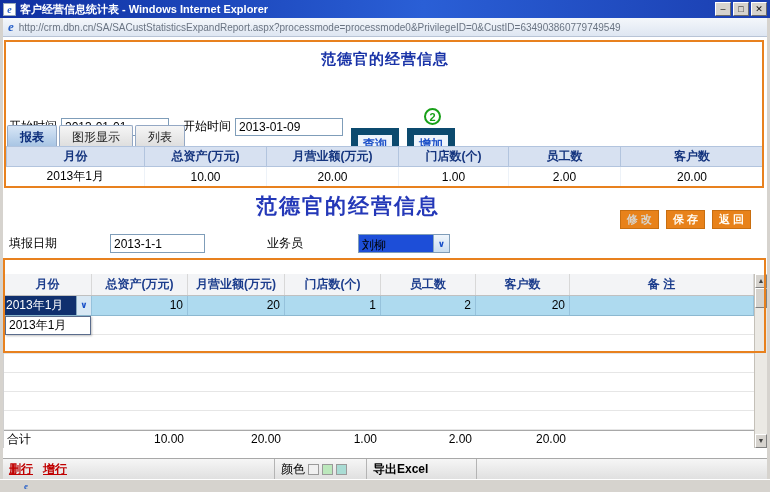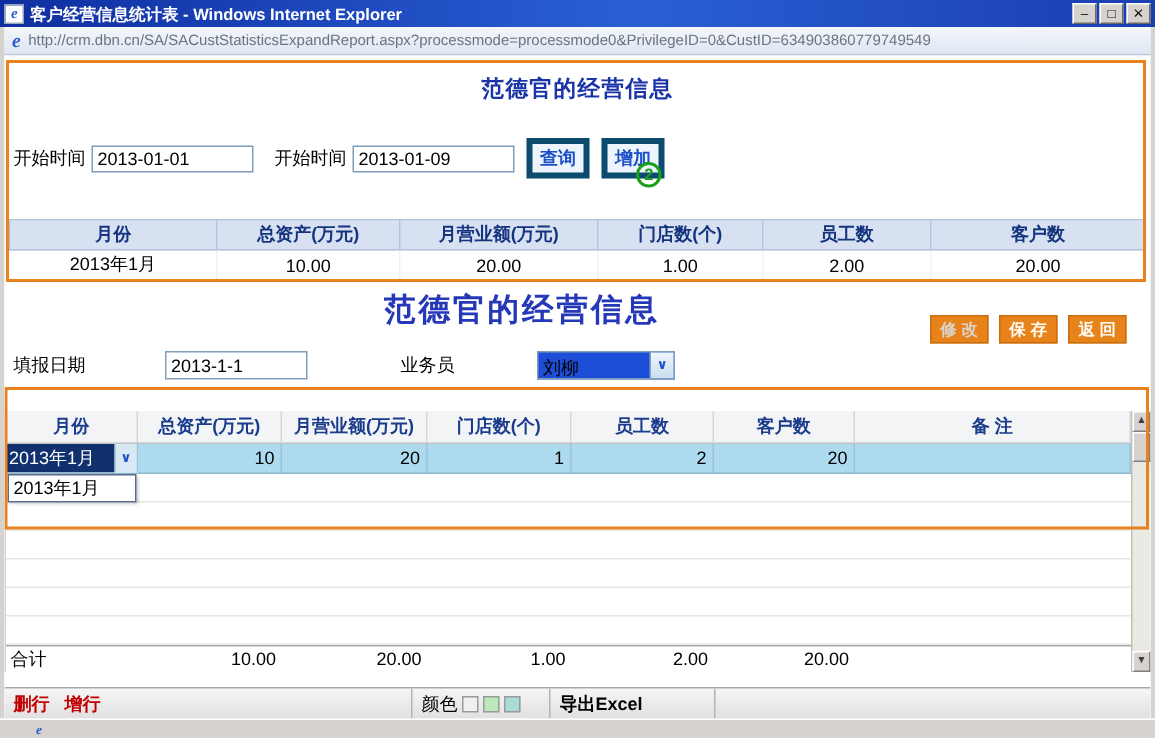--- a/index.html
+++ b/index.html
@@ -29,21 +29,21 @@
   .content { position:relative; flex:1; background:#FFF; overflow:hidden; }
 
   .sec-title1 { position:absolute; top:13px; left:0; right:0; text-align:center;
                 color:#1A34A8; font-size:15px; font-weight:bold; letter-spacing:1px; }
   .form1 { position:absolute; top:55px; left:6px; display:flex; align-items:center; }
   .form1 label { margin-right:4px; }
   .txt { width:108px; height:18px; border:1px solid #7F9DB9; font-size:12px; padding:1px 3px;
          font-family:"Liberation Sans","DejaVu Sans",sans-serif; }
   .gap { margin-left:14px; }
   .linkbtn { margin-left:8px; padding:1px 5px; color:#1C50C8; font-weight:bold; background:#EEF4FB;
-             border:4px solid #0c4a6e; cursor:pointer; text-decoration:none; }
+             border:7px solid #0c4a6e; cursor:pointer; text-decoration:none;margin-top:36px; }
 
   .tabs { position:absolute; top:88px; left:4px; display:flex; align-items:flex-end; }
   .tab { padding:3px 12px 2px; margin-right:2px; border:1px solid #94A8C4; border-bottom:none;
          border-radius:2px 2px 0 0; background:linear-gradient(180deg,#F6F6F6,#DCDCDC); color:#222; cursor:pointer; }
   .tab.active { background:linear-gradient(180deg,#D8E6F6,#A4C2E2); color:#0A2C7A; font-weight:bold; }
 
   .rtable { position:absolute; top:109px; left:3px; right:3px; width:758px; border-collapse:collapse; table-layout:fixed; }
   .rtable th { height:20px; background:#D7E1F1; color:#14347E; font-size:12px; font-weight:bold;
                border:1px solid #B2C4DE; }
   .rtable td { height:20px; text-align:center; color:#000; border-bottom:1px solid #D8E0EC; border-right:1px solid #EDF2F8; }
@@ -92,21 +92,21 @@
   .sb-btn { height:14px; background:#D6D3CE; border:1px solid; border-color:#FFF #808080 #808080 #FFF;
             font-size:7px; line-height:12px; text-align:center; color:#404040; cursor:pointer; }
   .sb-thumb { height:20px; background:#D6D3CE; border:1px solid; border-color:#FFF #808080 #808080 #FFF; cursor:grab; }
   .sb-track { flex:1; }
 
   
   .gtoolbar { position:absolute; left:0; right:0; bottom:0; height:21px; display:flex; align-items:stretch;
               background:linear-gradient(#F6F6F6,#E0E0E0); border-top:1px solid #A8A8A8; }
   .tseg { display:flex; align-items:center; border-right:1px solid #B4B4B4; padding:0 6px; }
   .s1{width:272px;} .s2{width:84px;} .s3{width:110px;} .s4{width:92px;} .s5{flex:1; border-right:none;}
-  .redlink { color:var(--link-red,#C00000); font-weight:bold; margin-right:10px; cursor:pointer; }
+  .redlink { color:var(--link-red,#C00000); font-weight:bold; text-decoration:underline; margin-right:10px; cursor:pointer; }
   .bold { font-weight:bold; }
   .swatch { width:11px; height:11px; border:1px solid #9A9A9A; margin-left:3px; cursor:pointer; }
 
   
   .anno-rect { position:absolute; border:2px solid var(--annotation,#E8811E); z-index:20; pointer-events:none; }
   .rect1 { top:3px; left:1px; width:760px; height:148px; }
   .rect2 { top:221px; left:0px; width:763px; height:95px; }
   .anno-badge { position:absolute; top:71px; left:421px; width:17px; height:17px; border:2px solid #18A018;
                 border-radius:50%; color:#18A018; font-size:11px; font-weight:bold; z-index:21;
                 display:flex; align-items:center; justify-content:center; pointer-events:none; }
@@ -143,20 +143,25 @@
 
       <div class="form1">
         <label>开始时间</label>
         <input class="txt" value="2013-01-01" style="">
         <label class="gap">开始时间</label>
         <input class="txt" value="2013-01-09" style="">
         <a class="linkbtn">查询</a>
         <a class="linkbtn">增加</a>
       </div>
 
+      <div class="tabs">
+        <span class="tab active">报表</span>
+        <span class="tab">图形显示</span>
+        <span class="tab">列表</span>
+      </div>
 
       <table class="rtable">
         <colgroup>
           <col style="width:138px">
             <col style="width:122px">
             <col style="width:132px">
           <col style="width:110px">
             <col style="width:112px">
             <col>
         </colgroup>

